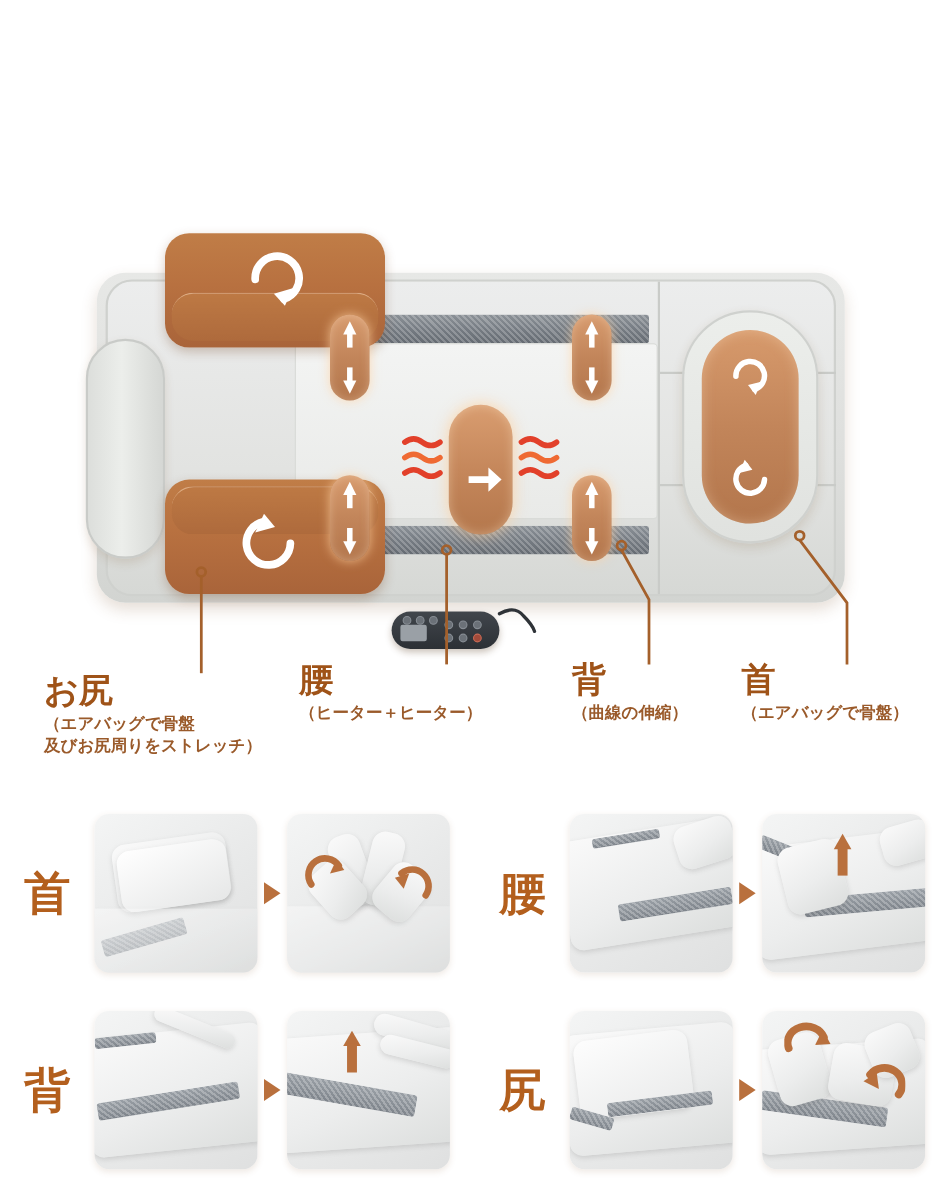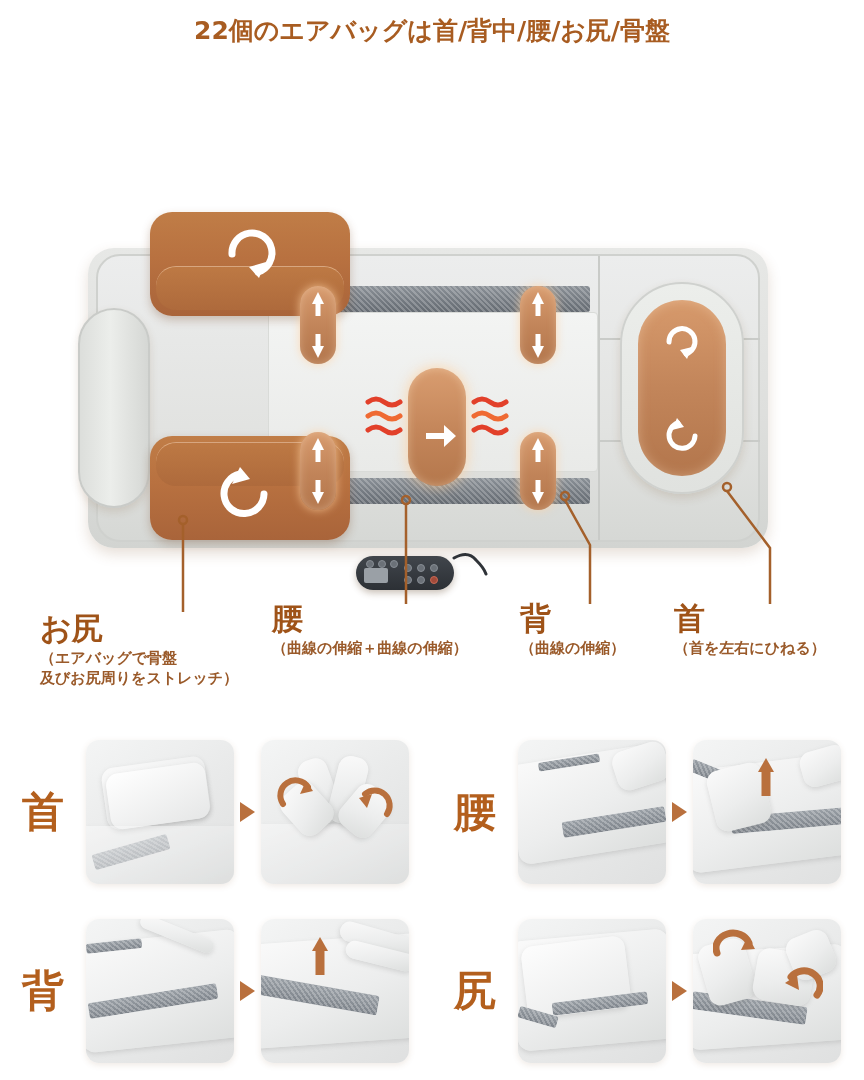--- a/index.html
+++ b/index.html
@@ -206,21 +206,20 @@
   }
   .t-arrow { position:absolute; }
   .t-arrow svg { display:block; }
 </style>
 </head>
 <body>
 
 <div class="page">
 
   <div class="sub">
-    <span>22個のエアバッグは首/背中/腰/お尻/骨盤</span>
   </div>
 
   <div class="stage">
 
     <div class="mat"></div>
     <div class="mat-inner"></div>
     <div class="bolster"></div>
 
     <div class="strap top"></div>
     <div class="strap bot"></div>
@@ -364,31 +363,31 @@
   <div class="lbl lbl-hip">
     <div class="big">お尻</div>
     <div class="small">
       <span>（エアバッグで骨盤</span><br>
       <span>及びお尻周りをストレッチ）</span>
     </div>
   </div>
 
   <div class="lbl lbl-waist">
     <div class="big">腰</div>
-    <div class="small">（曲線の伸縮＋曲線の伸縮）</div>
+    <div class="small">（ヒーター＋ヒーター）</div>
   </div>
 
   <div class="lbl lbl-back">
     <div class="big">背</div>
     <div class="small">（曲線の伸縮）</div>
   </div>
 
   <div class="lbl lbl-neck">
     <div class="big">首</div>
-    <div class="small">（首を左右にひねる）</div>
+    <div class="small">（エアバッグで骨盤）</div>
   </div>
 
   <div class="grid">
 
     <div class="gcell c00">
       <div class="gtitle">首</div>
       <div class="thumbs">
         <div class="thumb">
           <div class="pad" style="left:18px;top:22px;width:104px;height:62px;transform:rotate(-8deg);"></div>
           <div class="pad" style="left:22px;top:28px;width:100px;height:56px;transform:rotate(-8deg);background:linear-gradient(160deg,#ffffff,#e6e7e7);"></div>

